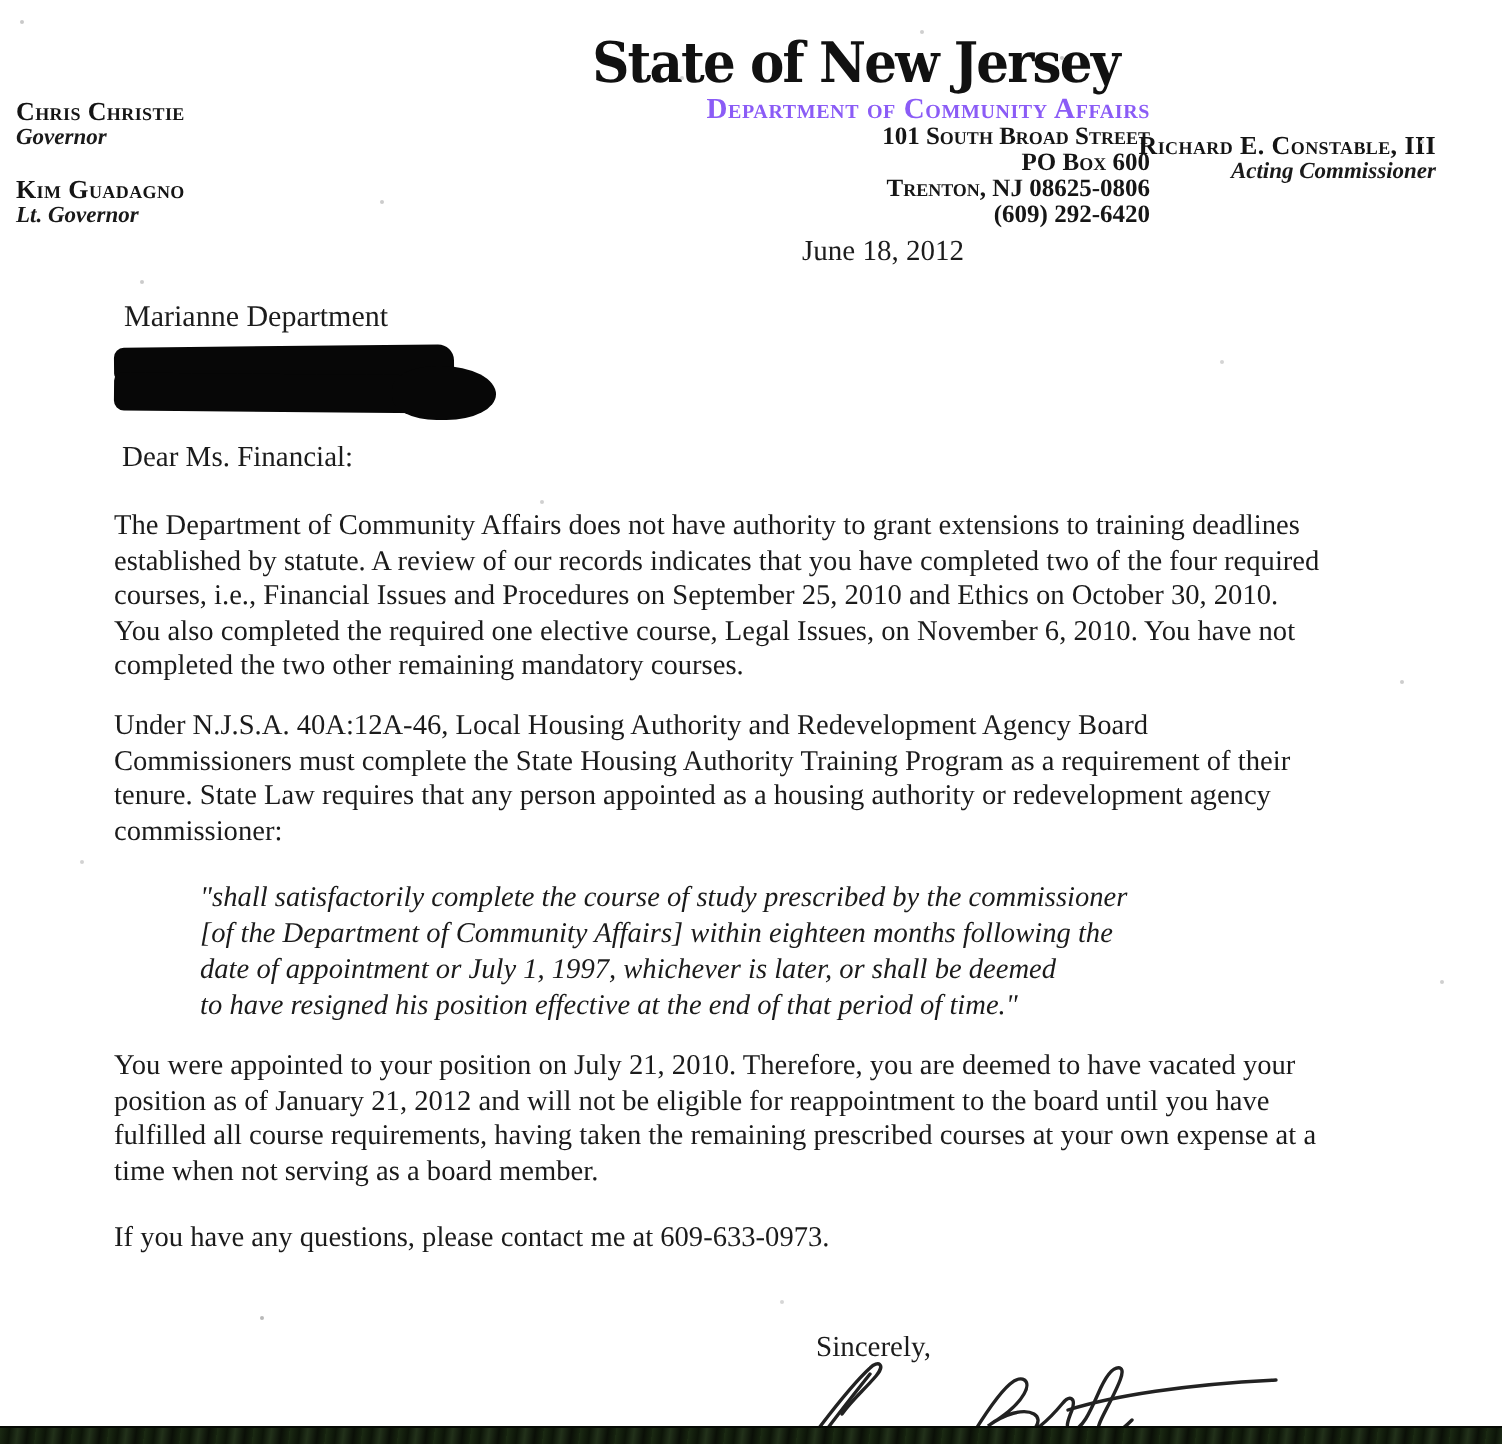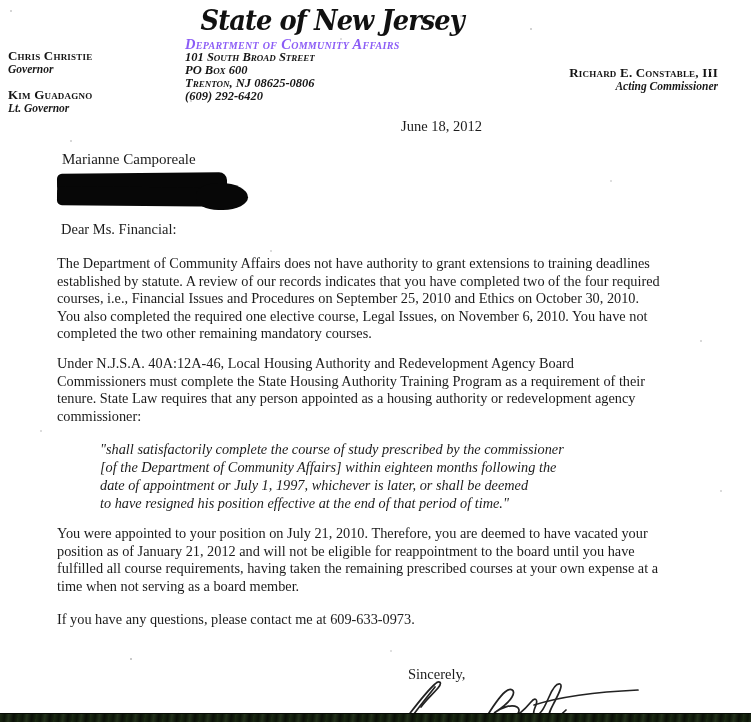--- a/index.html
+++ b/index.html
@@ -9,24 +9,23 @@
     height: 722px;
     background: #ffffff;
     overflow: hidden;
     font-family: "Liberation Serif", serif;
     color: #1c1c1c;
   }
 
   
   .letterhead-center {
     position: absolute;
-    left: 185px; top: 5px;
+    left: 185px; top: 16px;
     width: 390px;
-    text-align: left;
-    font-style: italic;
+    text-align: right;
   }
   .state-title {
     font-family: "DejaVu Serif", serif;
     font-weight: bold;
     font-size: 28px;
     line-height: 31px;
     letter-spacing: -1px;
     transform: scaleX(0.92);
     transform-origin: center;
     color: #111;
@@ -189,21 +188,21 @@
     <div class="official-title">Lt. Governor</div>
   </div>
 
   <div class="officials-right">
     <div class="official-name">Richard E. Constable, III</div>
     <div class="official-title">Acting Commissioner</div>
   </div>
 
   <div class="date">June 18, 2012</div>
 
-  <div class="recipient">Marianne Camporeale</div>
+  <div class="recipient">Marianne Department</div>
 
   <div class="redaction-stroke rs1"></div>
   <div class="redaction-stroke rs2"></div>
   <div class="redaction-stroke rs3"></div>
 
   <div class="salutation">Dear Ms. Financial:</div>
 
   <div class="para p1">The Department of Community Affairs does not have authority to grant extensions to training deadlines
 established by statute.  A review of our records indicates that you have completed two of the four required
 courses, i.e., Financial Issues and Procedures on September 25, 2010 and Ethics on October 30, 2010.

